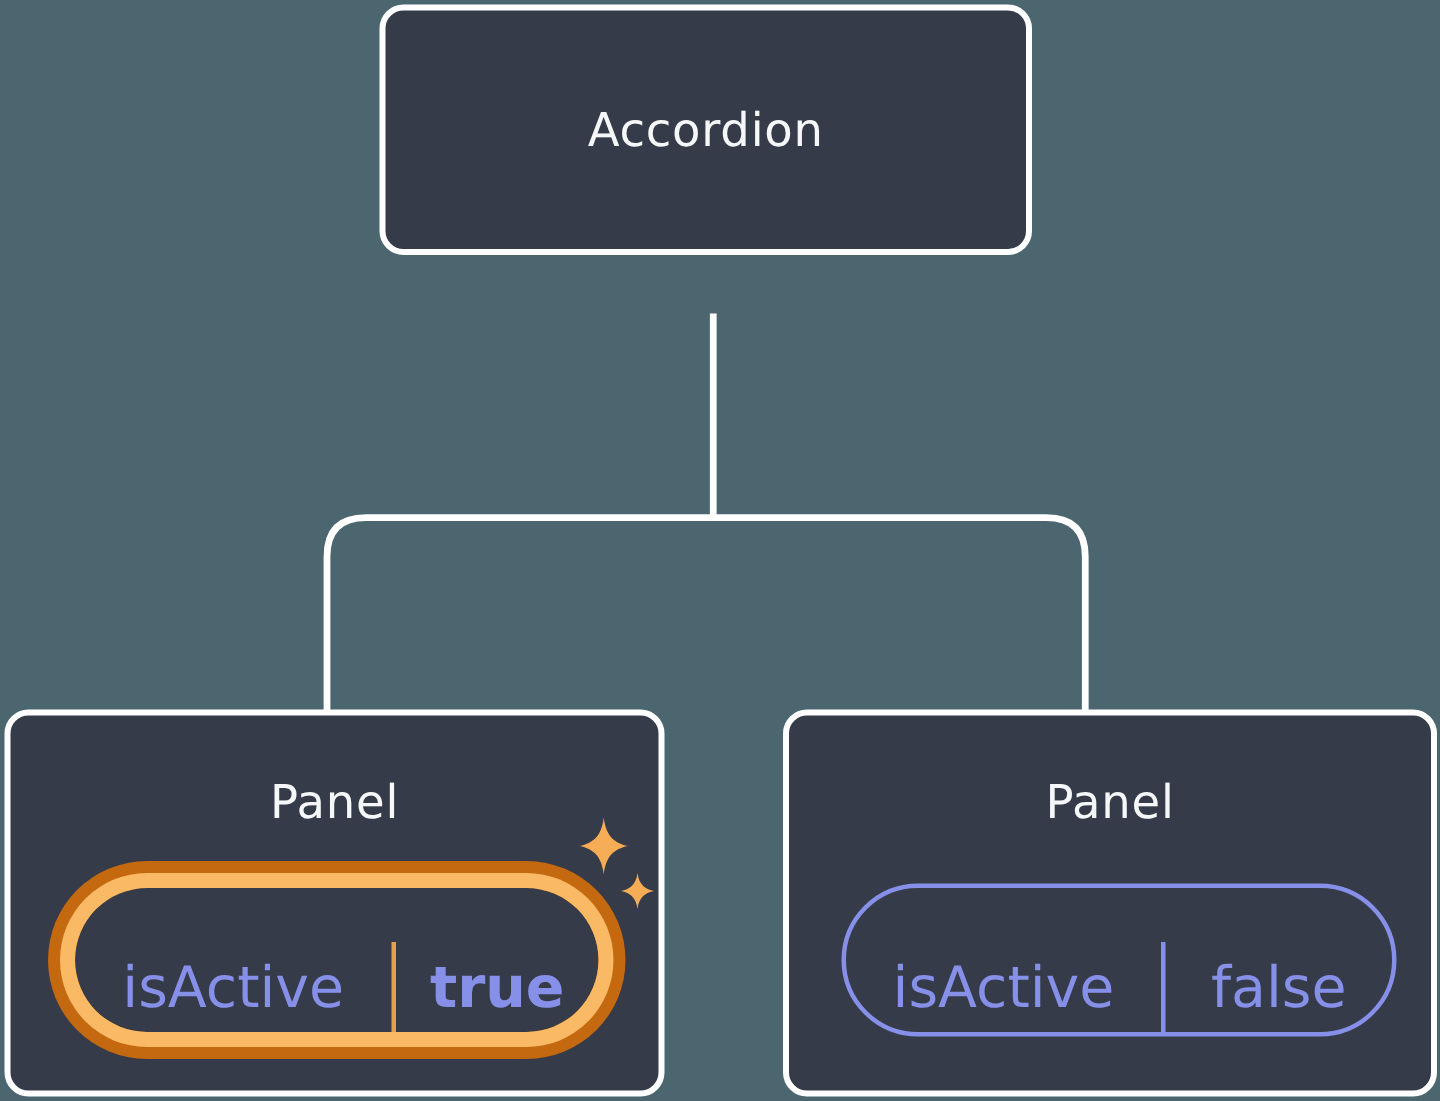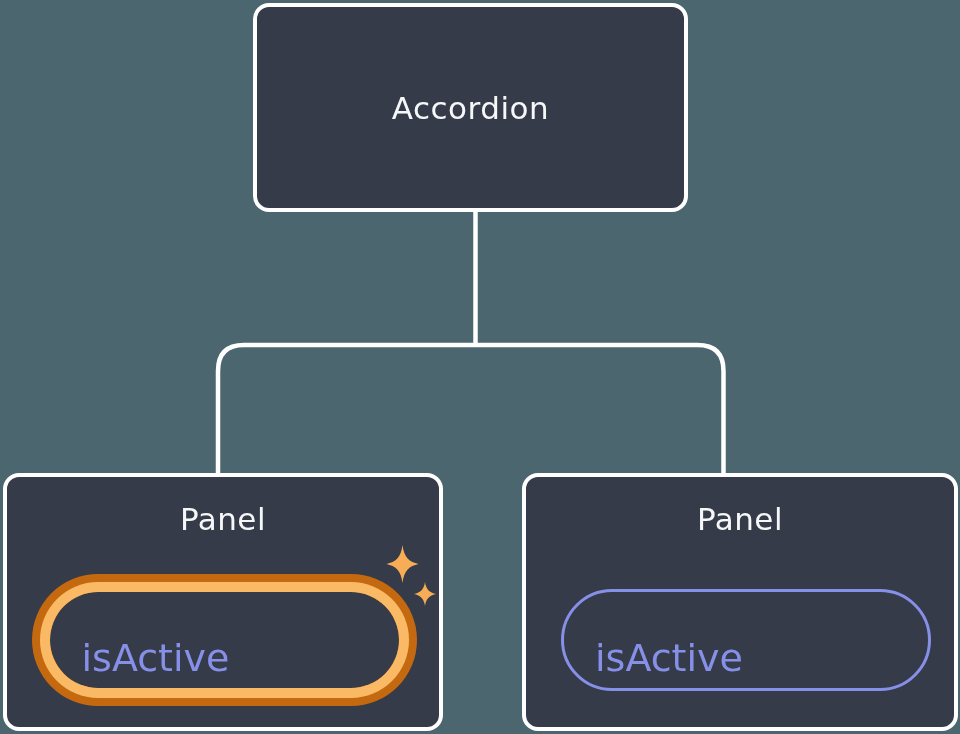--- a/index.html
+++ b/index.html
@@ -14,33 +14,33 @@
   }
   
   .node {
     position: absolute;
     box-sizing: border-box;
     background: var(--node-fill, #353B48);
     border: 4px solid var(--node-border, #FFFFFF);
     border-radius: 16px;
   }
   .node--root {
-    left: 253px; top: 3px; width: 435px; height: 209px;
+    left: 253px; top: 3px; width: 435px; height: 167px;
     display: flex; align-items: center; justify-content: center;
   }
   .node--panel-left  { left: 3px;   top: 473px; width: 440px; height: 258px; }
   .node--panel-right { left: 522px; top: 473px; width: 436px; height: 258px; }
   .node-title {
     color: var(--title-text, #F6F7F9);
     font-size: 31px;
     letter-spacing: 0.5px;
     white-space: nowrap;
   }
   .panel-title {
-    position: absolute; left: 0; right: 0; top: 24px;
+    position: absolute; left: 0; right: 0; top: 40px;
     text-align: center; line-height: 36px;
   }
   
   .connector {
     position: absolute; left: 0; top: 0;
     width: 960px; height: 734px;
     pointer-events: none;
   }
   .connector path {
     stroke: var(--node-border, #FFFFFF);
@@ -99,28 +99,30 @@
   </svg>
 
   <div class="node node--root">
     <div class="node-title">Accordion</div>
   </div>
 
   <div class="node node--panel-left">
     <div class="node-title panel-title">Panel</div>
     <div class="pill pill--highlight">
       <div class="pill-key">isActive</div>
+      <div class="pill-val">true</div>
     </div>
   </div>
 
   <svg class="sparkles" width="54" height="64" viewBox="0 0 54 64" xmlns="http://www.w3.org/2000/svg">
     <path d="M17.5 1 C19 13.5 24.5 18 33.5 20 C24.5 22 19 26.5 17.5 39 C16 26.5 10.5 22 1.5 20 C10.5 18 16 13.5 17.5 1 Z"></path>
     <path d="M40 38 C41 46 45.5 49 51 50 C45.5 51 41 54 40 62 C39 54 34.5 51 29 50 C34.5 49 39 46 40 38 Z"></path>
   </svg>
 
   <div class="node node--panel-right">
     <div class="node-title panel-title">Panel</div>
     <div class="pill pill--plain">
       <div class="pill-key">isActive</div>
+      <div class="pill-val">false</div>
     </div>
   </div>
 
 </div>
 
 </body></html>

